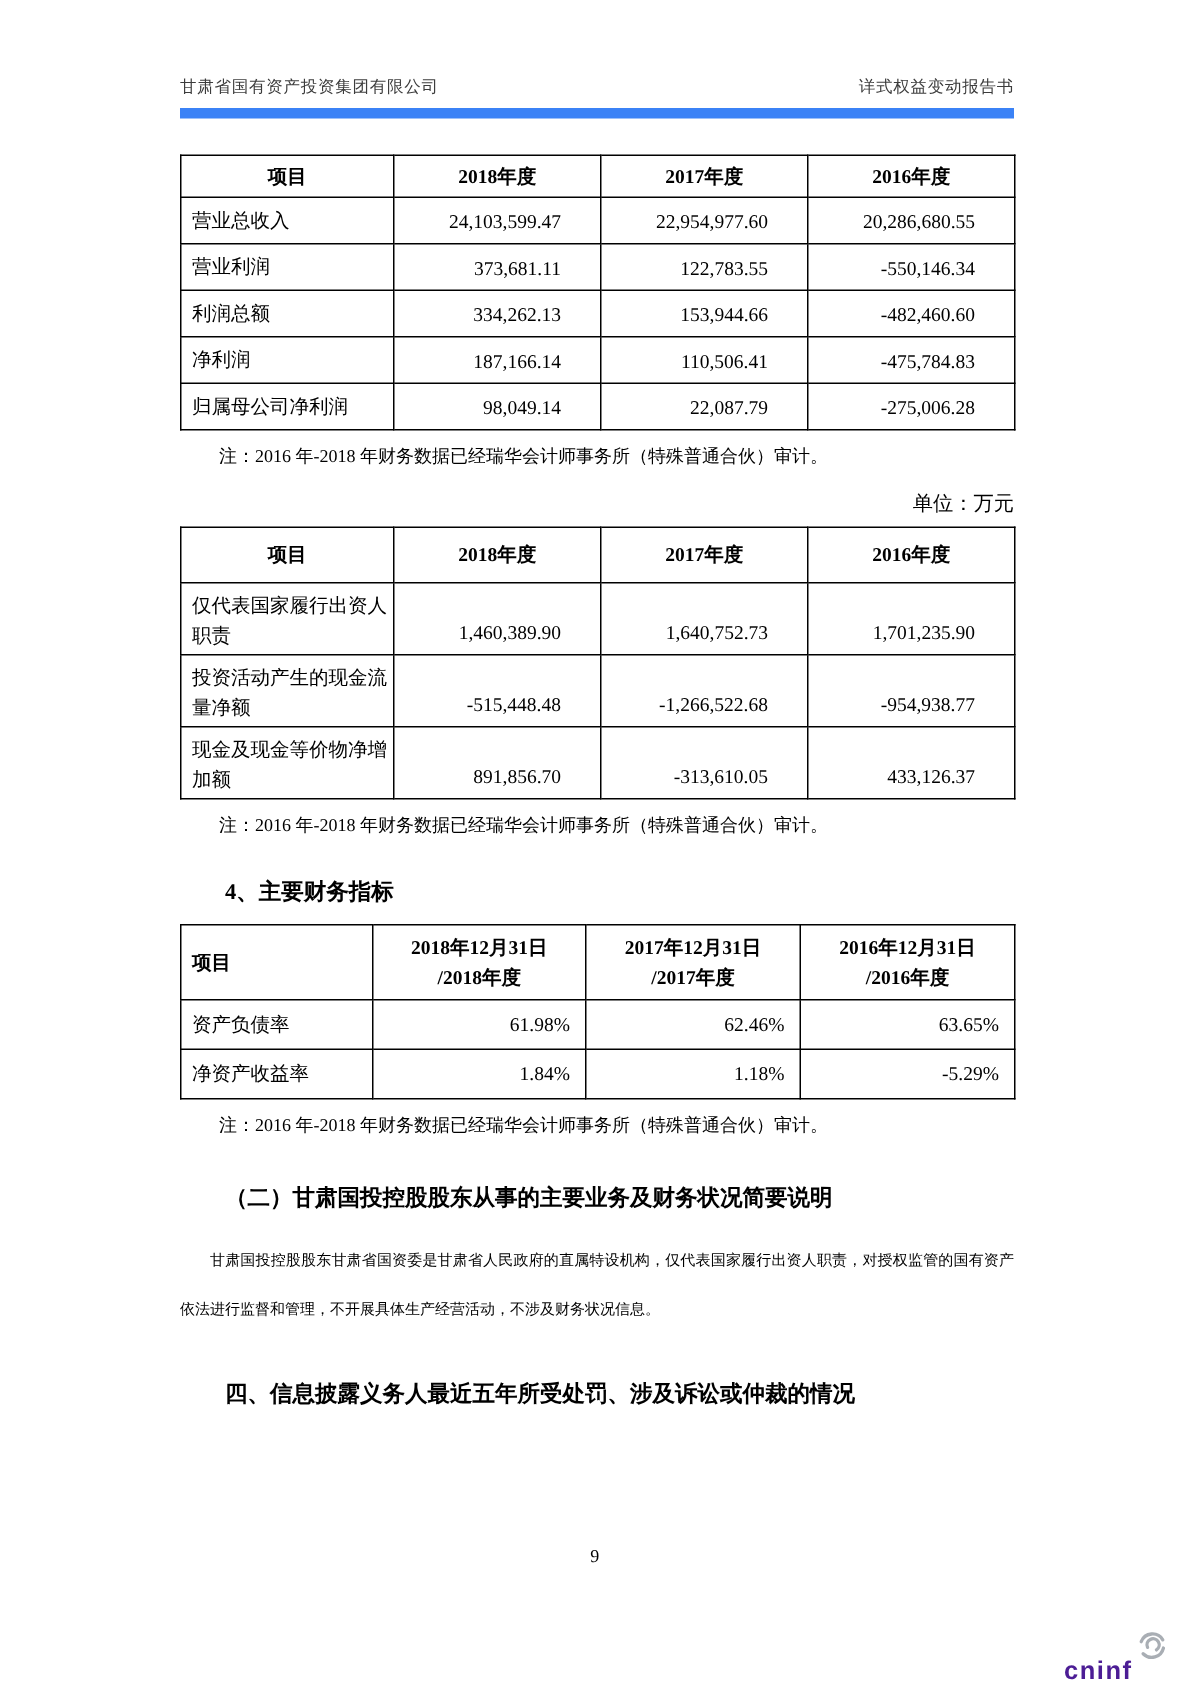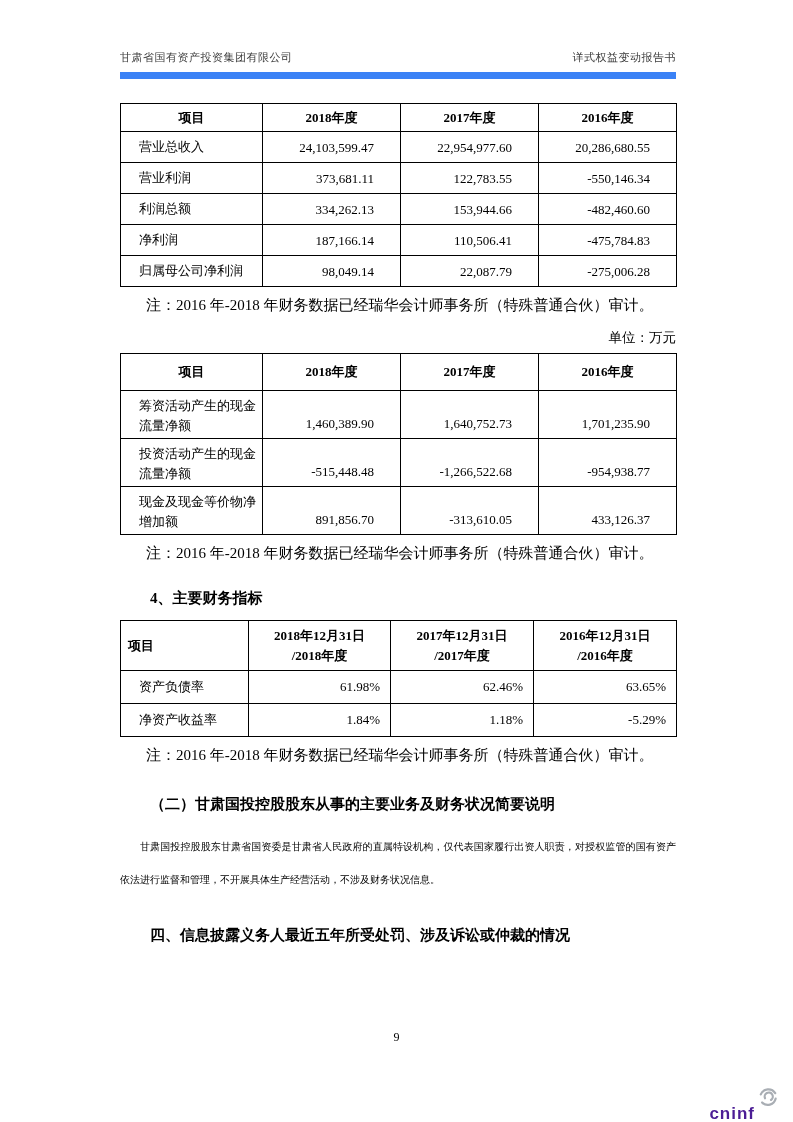--- a/index.html
+++ b/index.html
@@ -16,38 +16,38 @@
   .doc-header {
     display:flex; justify-content:space-between; align-items:flex-end;
     font-size:11px; color:#3c3c3c; letter-spacing:0.5px;
     padding-bottom:7px; border-bottom:7px solid #3b82f6;
   }
 
   
   table { border-collapse:collapse; width:556px; table-layout:fixed; }
   th,td { border:1px solid #000; font-size:13px; overflow:hidden; }
   th { font-weight:bold; text-align:center; vertical-align:middle; }
-  td.lbl { text-align:left; padding-left:18px; vertical-align:top; padding-top:5px; line-height:20px; }
+  td.lbl { text-align:left; padding-left:7px; vertical-align:top; padding-top:5px; line-height:20px; }
   td.num { text-align:right; padding-right:26px; vertical-align:bottom; padding-bottom:6px; }
 
   .t1 { margin-top:24px; }
   .t1 th { height:28px; }
   .t1 td { height:31px; }
 
   .t2 th { height:37px; }
   .t2 td { height:48px; }
 
   .t3 { margin-top:12px; }
   .t3 th { height:50px; line-height:20px; }
   .t3 th.lblhead { text-align:left; padding-left:7px; font-weight:bold; }
   .t3 td { height:33px; vertical-align:middle; }
   .t3 td.lbl { vertical-align:middle; padding-top:0; }
   .t3 td.num { vertical-align:middle; padding-bottom:0; padding-right:10px; }
 
-  .note { font-size:15px; margin:9px 0 0 26px; color:#000; }
+  .note { font-size:12px; margin:9px 0 0 26px; color:#000; }
 
   .sec-title { font-size:15px; font-weight:bold; margin-left:30px; }
   .sec-cashflow { margin-top:27px; }
   .sec-indicators { margin-top:26px; }
   .sec-business { margin-top:30px; }
   .sec-penalty { margin-top:30px; }
 
   .unit-line { width:556px; text-align:right; font-size:13.5px; margin:14px 0 6px 0; }
 
   .body-par {
@@ -140,21 +140,21 @@
         <col style="width:138px">
       </colgroup>
     <tbody>
         <tr>
       <th>项目</th>
       <th>2018年度</th>
       <th>2017年度</th>
       <th>2016年度</th>
     </tr>
     <tr>
-      <td class="lbl">筹资活动产生的现金流量净额</td>
+      <td class="lbl">仅代表国家履行出资人职责</td>
       <td class="num">1,460,389.90</td>
       <td class="num">1,640,752.73</td>
       <td class="num">1,701,235.90</td>
     </tr>
     <tr>
       <td class="lbl">投资活动产生的现金流量净额</td>
       <td class="num">-515,448.48</td>
       <td class="num">-1,266,522.68</td>
       <td class="num">-954,938.77</td>
     </tr>

